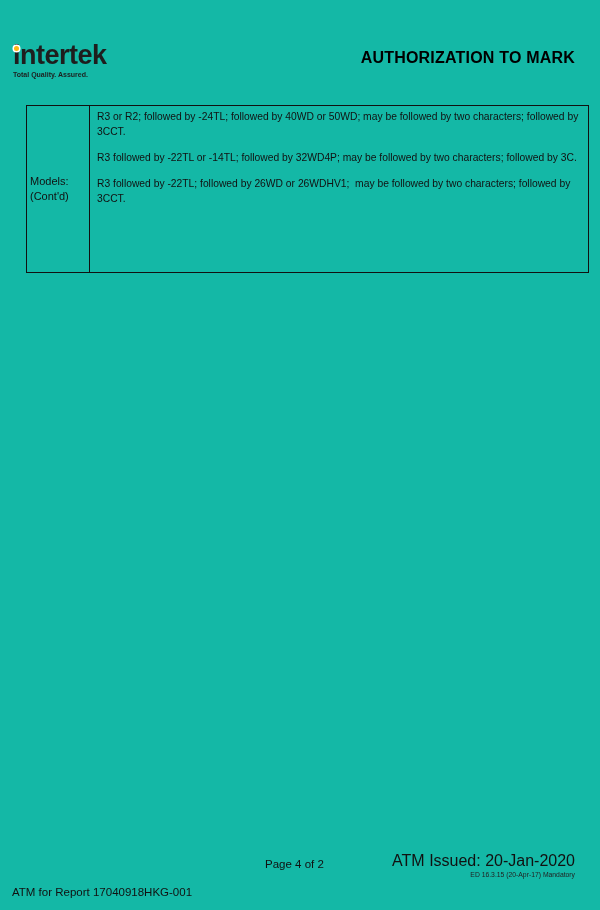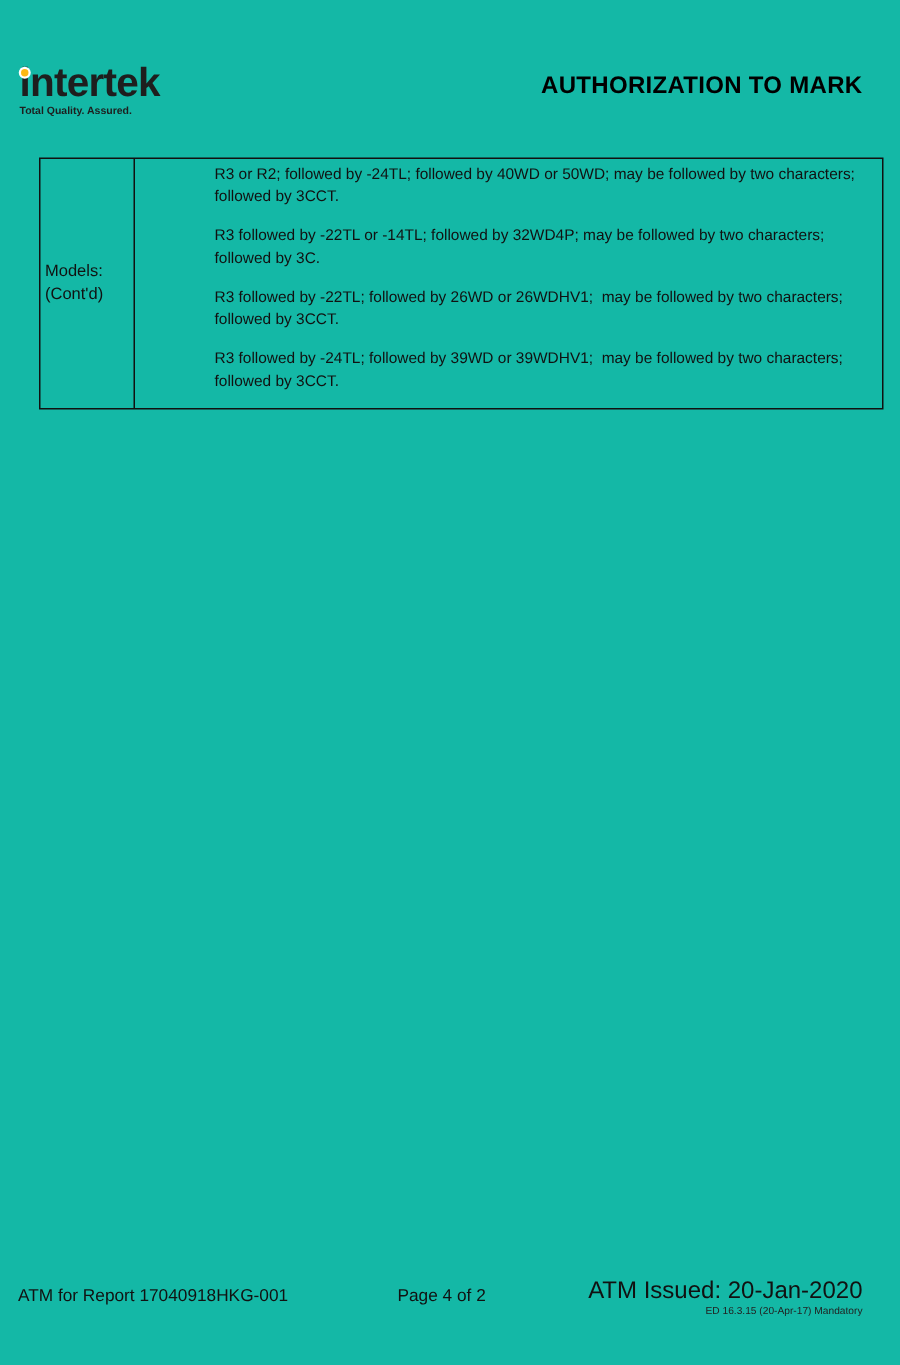--- a/index.html
+++ b/index.html
@@ -39,31 +39,30 @@
     width:63px;box-sizing:border-box;
     border-right:1.5px solid #111;
     display:flex;align-items:center;
     padding-left:3px;
     font-size:11px;font-weight:normal;line-height:15px;
     white-space:pre-line;
   }
   .content-cell{
     flex:1;box-sizing:border-box;
     padding:3px 2px 0 7px;
-    margin-left:46px;
   }
   .model-row{
     margin:0 0 11px 0;
     font-size:10.3px;line-height:15px;
     white-space:pre-wrap;
   }
   .model-row:last-child{margin-bottom:0;}
 
   
-  .footer-report{position:absolute;left:12px;top:858px;font-size:11.5px;white-space:nowrap;}
+  .footer-report{position:absolute;left:12px;top:886px;font-size:11.5px;white-space:nowrap;}
   .footer-page{position:absolute;left:265px;top:858px;font-size:11.5px;white-space:nowrap;}
   .footer-issued{position:absolute;right:25px;top:852px;font-size:16px;white-space:nowrap;text-align:right;}
   .footer-mandatory{position:absolute;right:25px;top:871px;font-size:6.8px;color:#222;white-space:nowrap;text-align:right;}
 </style>
 </head>
 <body>
 
 <div class="page">
 
   <div class="logo">
@@ -76,21 +75,20 @@
 
   <div class="doc-title">AUTHORIZATION TO MARK</div>
 
   <div class="models-table">
     <div class="label-cell">Models:
 (Cont'd)</div>
     <div class="content-cell">
       <p class="model-row">R3 or R2; followed by -24TL; followed by 40WD or 50WD; may be followed by two characters; followed by 3CCT.</p>
       <p class="model-row">R3 followed by -22TL or -14TL; followed by 32WD4P; may be followed by two characters; followed by 3C.</p>
       <p class="model-row">R3 followed by -22TL; followed by 26WD or 26WDHV1;  may be followed by two characters; followed by 3CCT.</p>
-      <p class="model-row">R3 followed by -24TL; followed by 39WD or 39WDHV1;  may be followed by two characters; followed by 3CCT.</p>
     </div>
   </div>
 
   <div class="footer-report">ATM for Report 17040918HKG-001</div>
   <div class="footer-page">Page 4 of 2</div>
   <div class="footer-issued">ATM Issued: 20-Jan-2020</div>
   <div class="footer-mandatory">ED 16.3.15 (20-Apr-17) Mandatory</div>
 
 </div>
 

